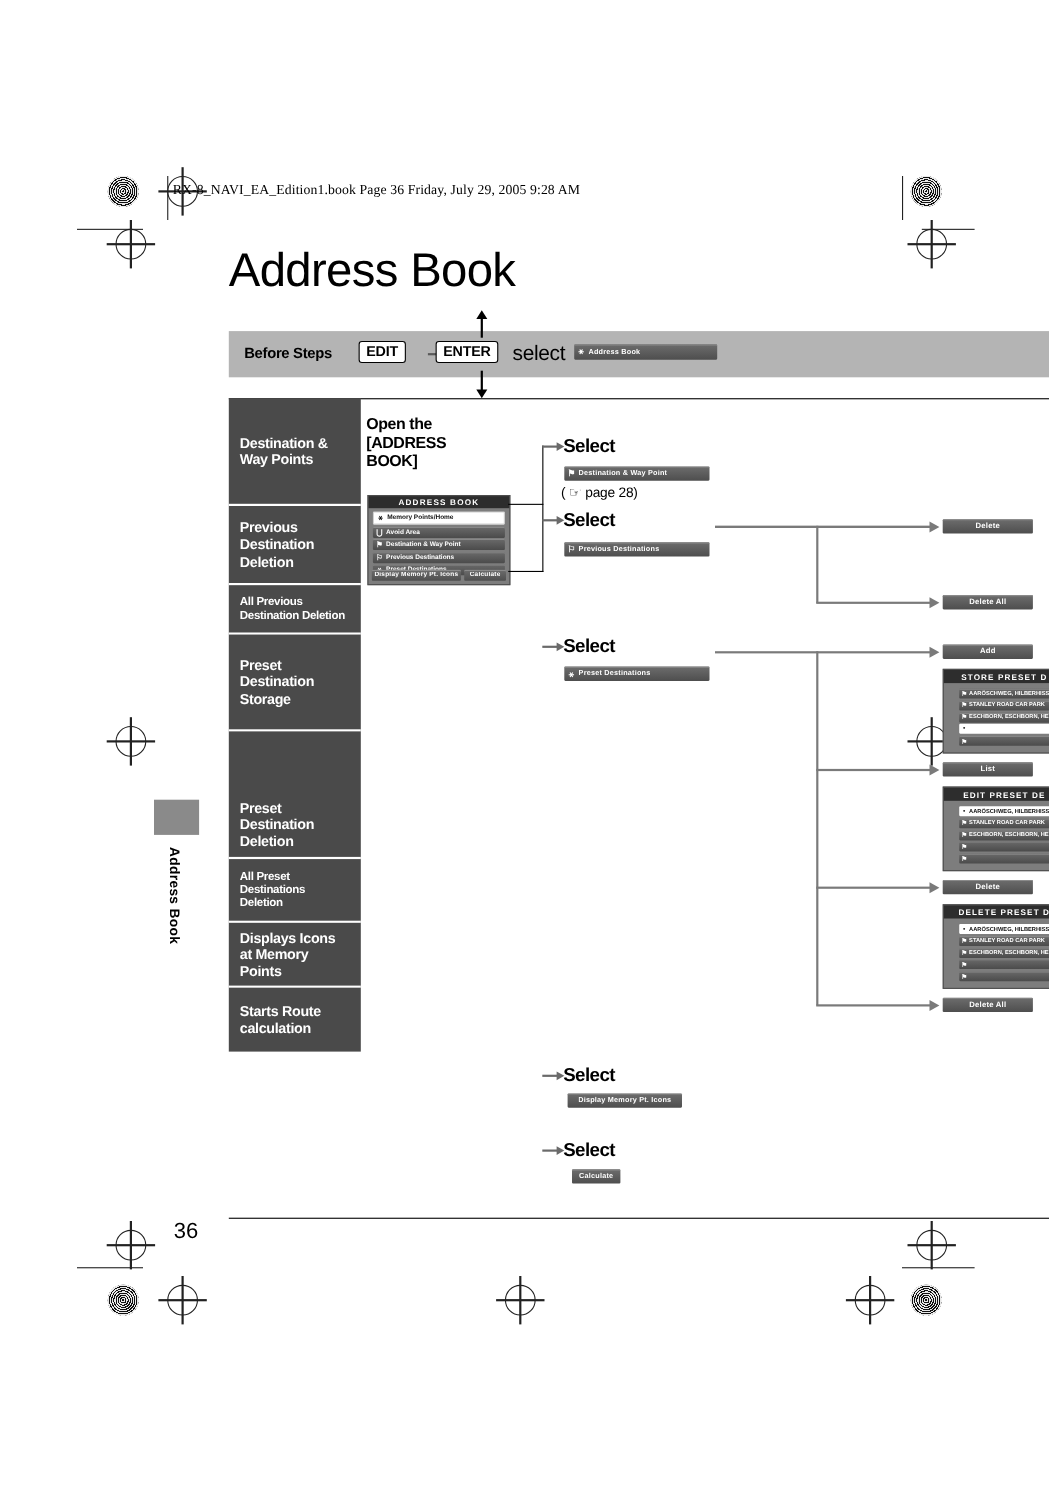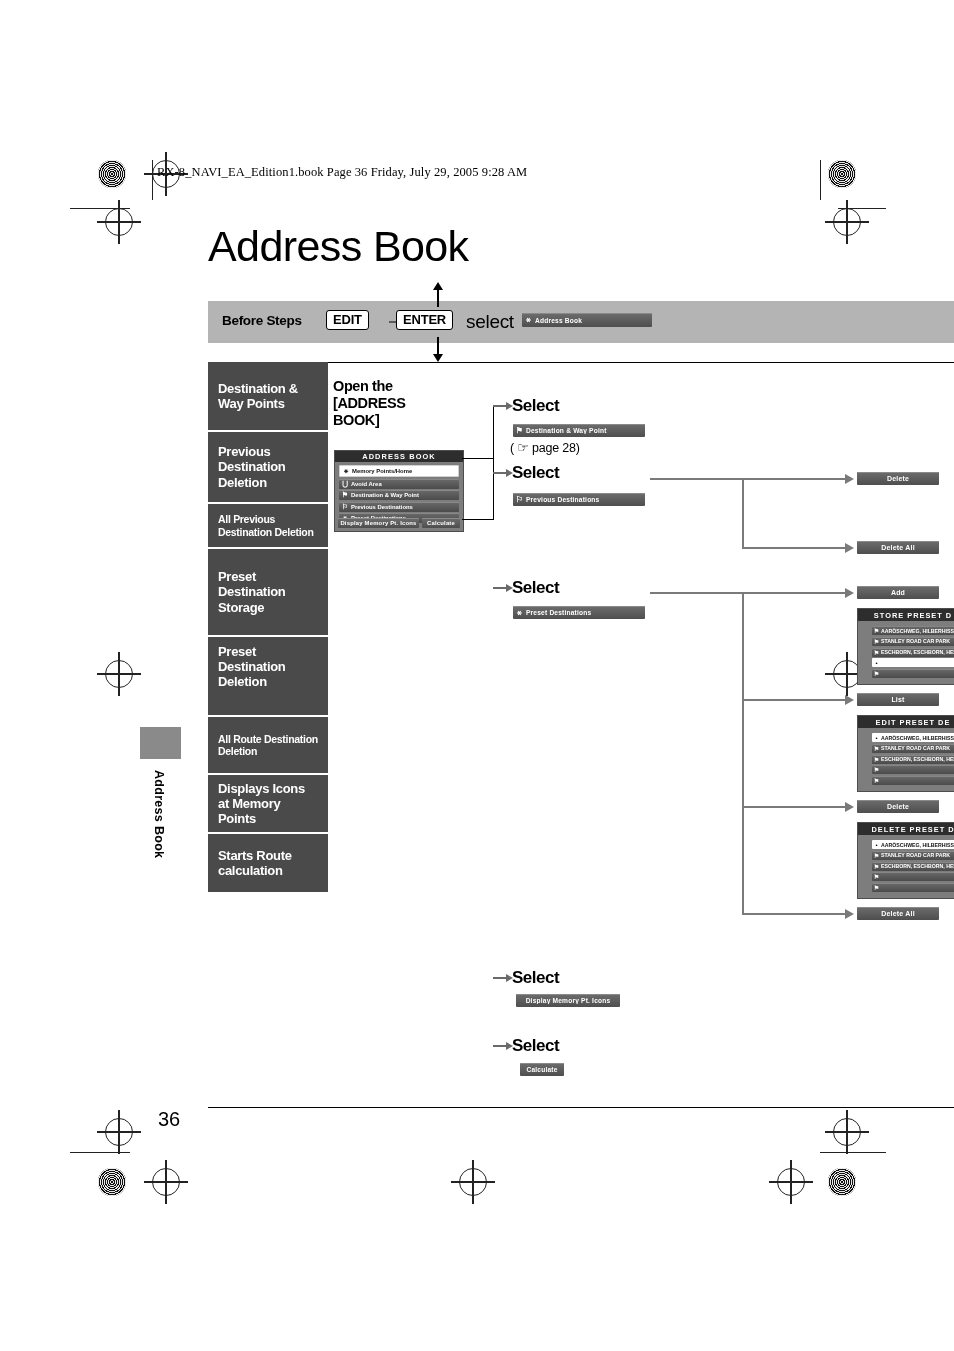--- a/index.html
+++ b/index.html
@@ -158,37 +158,37 @@
   <div class="select-word" style="left:258px;top:10px;">select</div>
   <div class="navbtn" style="left:314px;top:12px;width:130px;height:14px;">
     <span class="ic">⚹</span>
     <span class="tx">Address Book</span>
   </div>
 </div>
 
 <div class="frame"></div>
 
 <div class="sidebar">
-  <div class="sb-item" style="height:70px;font-size:13px;display:flex;align-items:center;">
+  <div class="sb-item" style="height:98px;font-size:13px;display:flex;align-items:center;">
     <span>Destination &amp; Way Points</span>
   </div>
   <div class="sb-item" style="height:72px;font-size:13px;display:flex;align-items:center;">
     <span>Previous Destination Deletion</span>
   </div>
   <div class="sb-item" style="height:45px;font-size:10.5px;display:flex;align-items:center;">
     <span>All Previous Destination Deletion</span>
   </div>
   <div class="sb-item" style="height:88px;font-size:13px;display:flex;align-items:center;">
     <span>Preset Destination Storage</span>
   </div>
-  <div class="sb-item" style="height:80px;font-size:13px;display:flex;align-items:flex-start;">
+  <div class="sb-item" style="height:116px;font-size:13px;display:flex;align-items:flex-end;">
     <span>Preset Destination Deletion</span>
   </div>
   <div class="sb-item" style="height:58px;font-size:10.5px;display:flex;align-items:center;">
-    <span>All Route Destination Deletion</span>
+    <span>All Preset Destinations Deletion</span>
   </div>
   <div class="sb-item" style="height:59px;font-size:13px;display:flex;align-items:center;">
     <span>Displays Icons at Memory Points</span>
   </div>
   <div class="sb-item" style="height:58px;font-size:13px;display:flex;align-items:center;border-bottom:none;">
     <span>Starts Route calculation</span>
   </div>
 </div>
 
 <div class="openthe" style="width:120px;">Open the [ADDRESS BOOK]</div>

